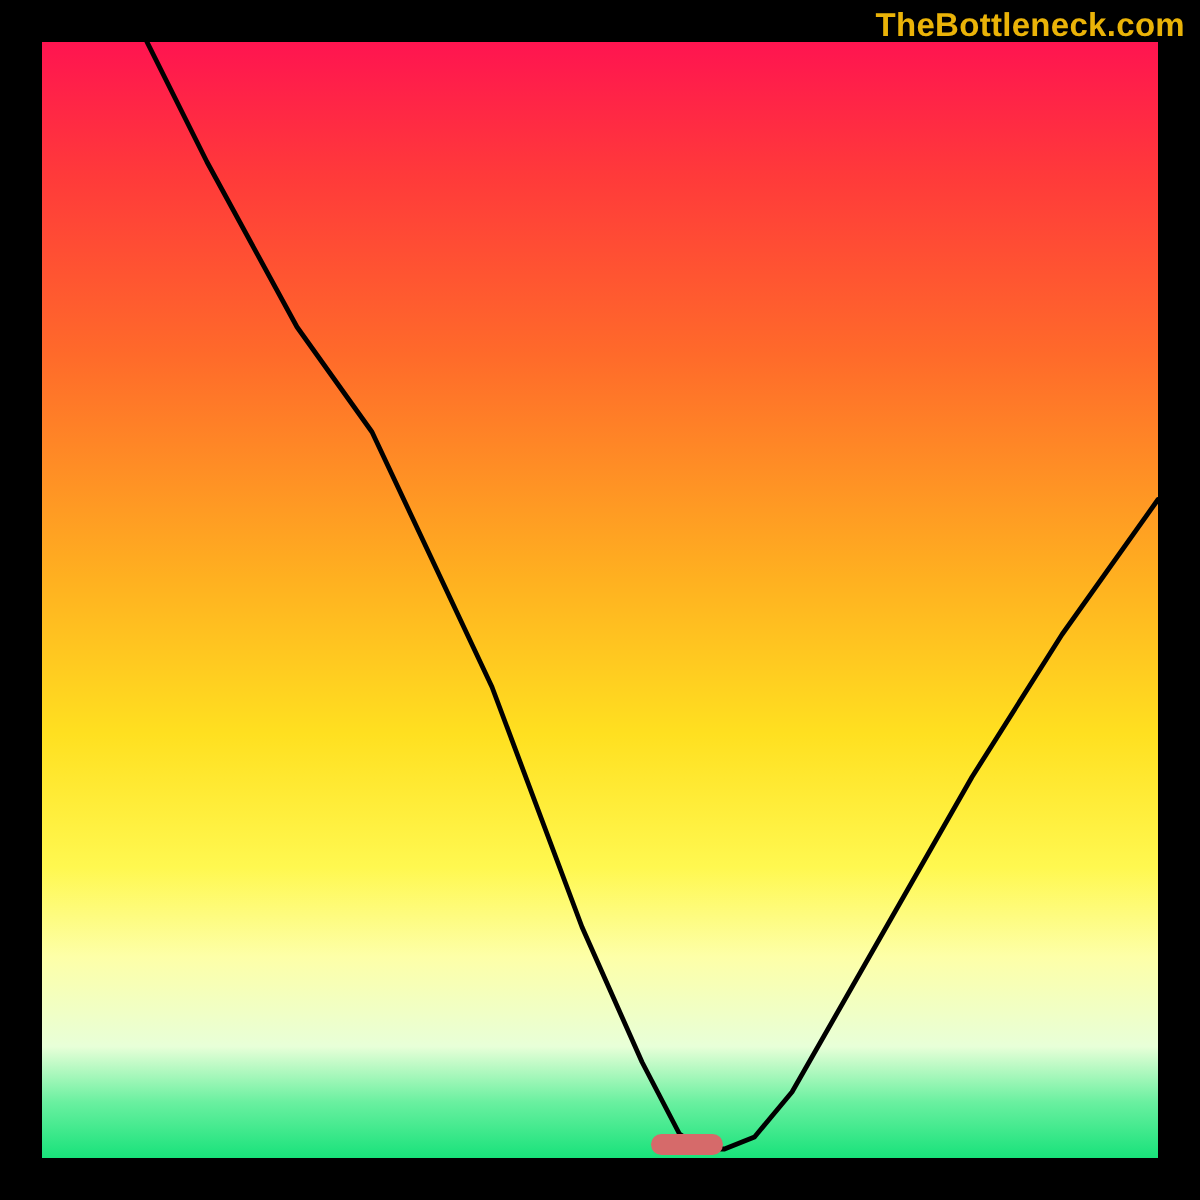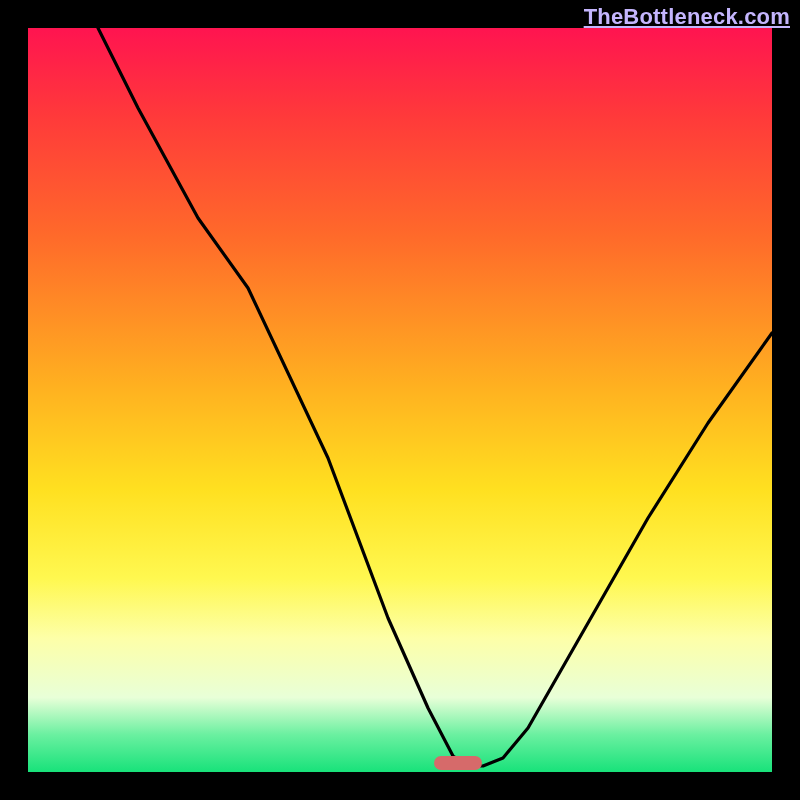--- a/index.html
+++ b/index.html
@@ -35,23 +35,22 @@
       #18e27a 100%
     );
   }
   .watermark {
     position: absolute;
     top: 4px;
     right: 10px;
     font-family: Arial, Helvetica, sans-serif;
     font-size: 22px;
     font-weight: 600;
-    color: #c4b5fd;
+    color: #eab308;
     letter-spacing: 0.2px;
-    text-decoration: underline;
   }
   svg.curve {
     position: absolute;
     left: 0;
     top: 0;
     width: 744px;
     height: 744px;
   }
   .marker {
     position: absolute;

